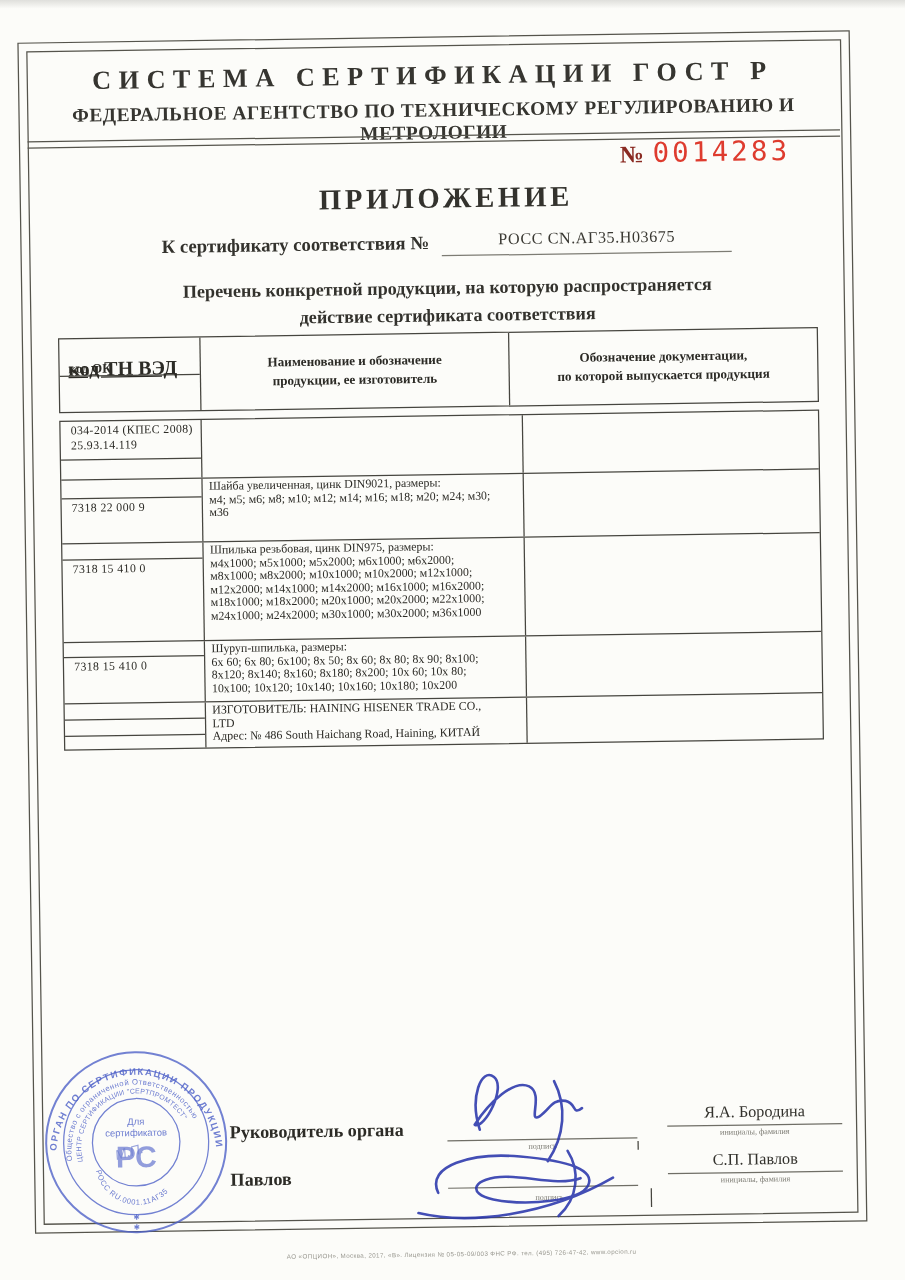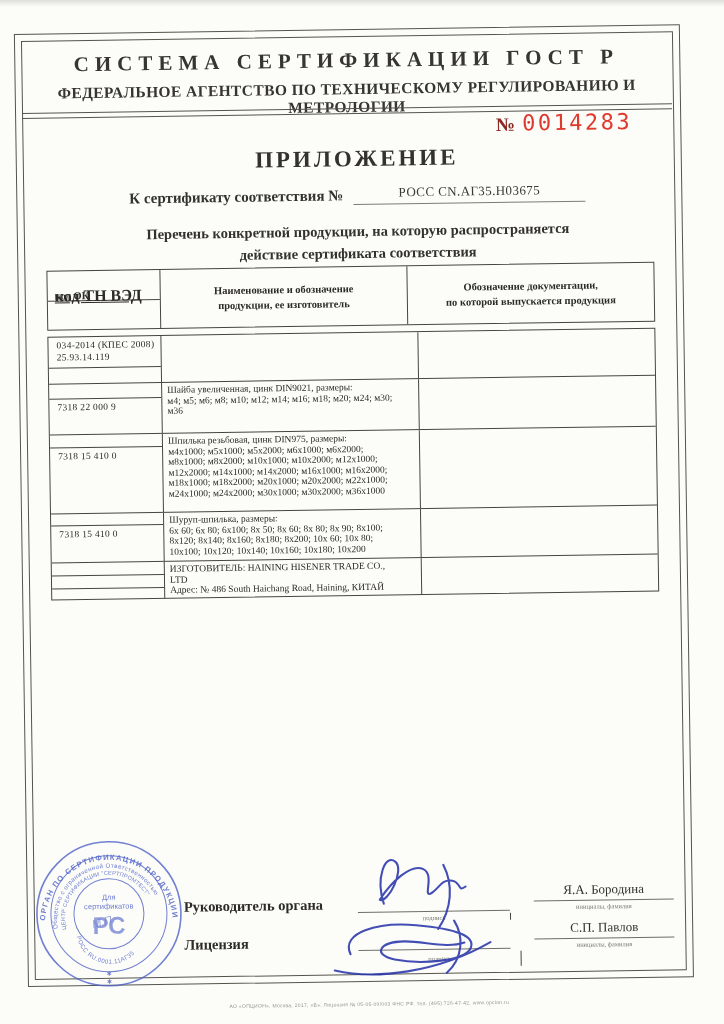--- a/index.html
+++ b/index.html
@@ -233,21 +233,21 @@
         </div>
         <div class="c2">ИЗГОТОВИТЕЛЬ: HAINING HISENER TRADE CO.,
 LTD
 Адрес: № 486 South Haichang Road, Haining, КИТАЙ</div>
         <div class="c3"></div>
       </div>
 
     </div>
 
     <div class="sig-role1">Руководитель органа</div>
-    <div class="sig-role2">Лицензия</div>
+    <div class="sig-role2">Павлов</div>
 
     <div class="sline l1"></div>
     <div class="sline l2"></div>
     <div class="sline r1"></div>
     <div class="sline r2"></div>
 
     <div class="scap c1">подпись</div>
     <div class="scap c2">подпись</div>
 
     <div class="sname n1">Я.А. Бородина</div>

